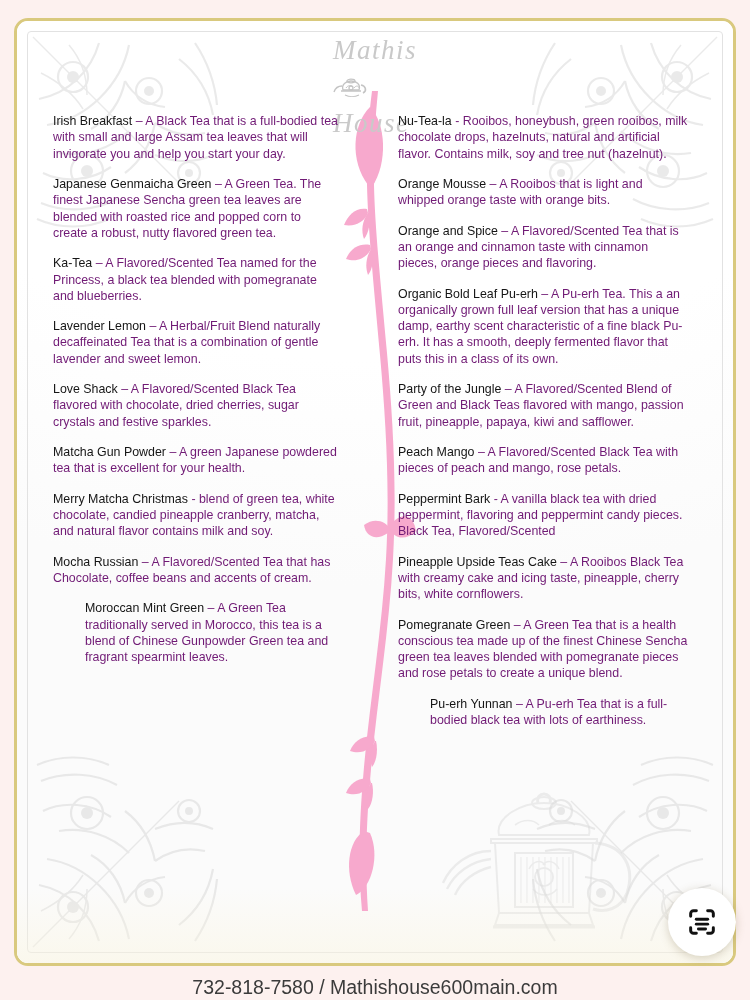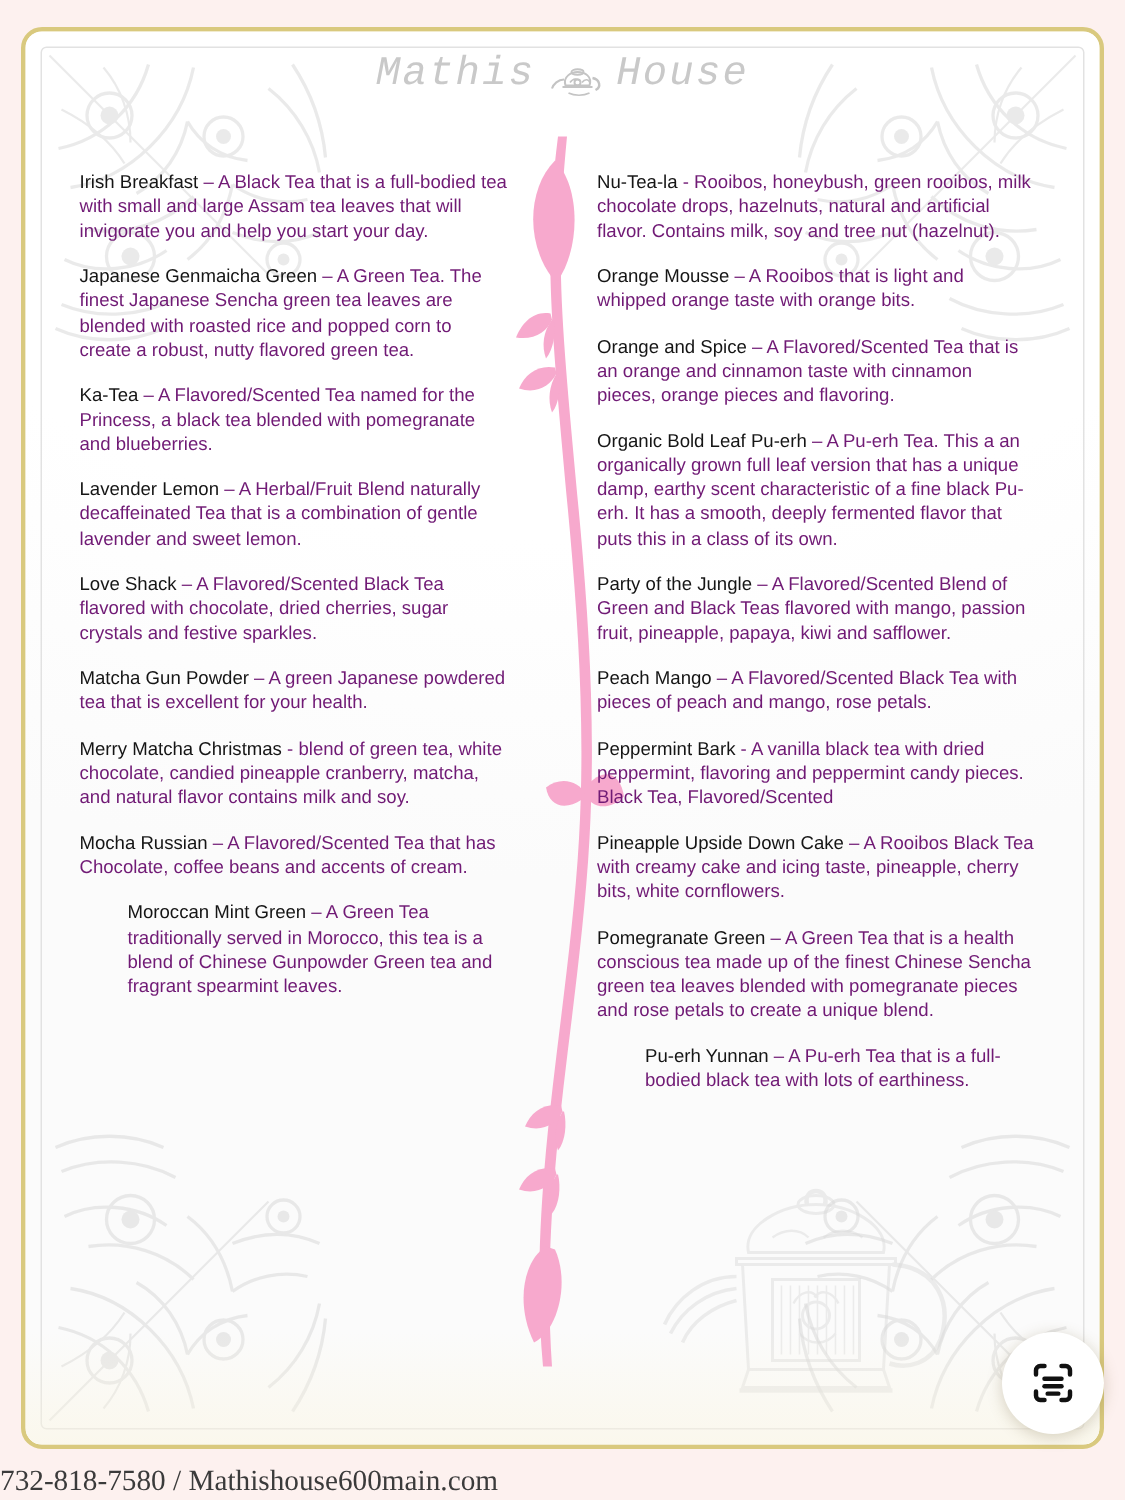--- a/index.html
+++ b/index.html
@@ -79,29 +79,30 @@
   
   #menu-header {
     position: absolute;
     top: 14px;
     left: 0;
     width: 100%;
     text-align: center;
     z-index: 5;
   }
   #brand-title {
-    font-family: Liberation Mono, monospace;
+    font-family: Liberation Serif, serif;
     font-style: italic;
     font-size: 27px;
     letter-spacing: 1.5px;
     color: #c9c9c9;
     display: inline-flex;
-    align-items: flex-end;
+    align-items: flex-start;
     gap: 10px;
     white-space: nowrap;
+    flex-direction: column;
   }
   #brand-ornament { display: inline-block; width: 34px; height: 22px; }
   #brand-ornament svg { width: 100%; height: 100%; display: block; }
 
   
   #teapot-watermark {
     position: absolute;
     left: 412px;
     top: 752px;
     width: 230px;
@@ -162,21 +163,22 @@
     width: 750px;
     height: 34px;
     background: #fdf1ef;
     z-index: 8;
   }
   #footer-contact {
     position: absolute;
     left: 0;
     bottom: 1px;
     width: 750px;
-    font-family: Liberation Serif, serif;
+    text-align: center;
+    font-family: Liberation Sans, sans-serif;
     font-size: 19.5px;
     color: #3b3b3b;
     white-space: nowrap;
   }
 
   
   #scan-fab {
     position: absolute;
     right: 14px;
     bottom: 44px;
@@ -389,21 +391,21 @@
           <p class="menu-item"><span class="item-name"> Moroccan Mint Green</span><span class="item-desc"> – A Green Tea traditionally served in Morocco, this tea is a blend of Chinese Gunpowder Green tea and fragrant spearmint leaves.</span></p>
         </div>
       <div class="menu-column" id="column-right">
           <p class="menu-item"><span class="item-name">Nu-Tea-la</span><span class="item-desc"> - Rooibos, honeybush, green rooibos, milk chocolate drops, hazelnuts, natural and artificial flavor. Contains milk, soy and tree nut (hazelnut).</span></p>
           <p class="menu-item"><span class="item-name">Orange Mousse</span><span class="item-desc"> – A Rooibos that is light and whipped orange taste with orange bits.</span></p>
           <p class="menu-item"><span class="item-name">Orange and Spice</span><span class="item-desc"> – A Flavored/Scented Tea that is an orange and cinnamon taste with cinnamon pieces, orange pieces and flavoring.</span></p>
           <p class="menu-item"><span class="item-name">Organic Bold Leaf Pu-erh</span><span class="item-desc"> – A Pu-erh Tea. This a an organically grown full leaf version that has a unique damp, earthy scent characteristic of a fine black Pu-erh. It has a smooth, deeply fermented flavor that puts this in a class of its own.</span></p>
           <p class="menu-item"><span class="item-name">Party of the Jungle</span><span class="item-desc"> – A Flavored/Scented Blend of Green and Black Teas flavored with mango, passion fruit, pineapple, papaya, kiwi and safflower.</span></p>
           <p class="menu-item"><span class="item-name">Peach Mango</span><span class="item-desc"> – A Flavored/Scented Black Tea with pieces of peach and mango, rose petals.</span></p>
           <p class="menu-item"><span class="item-name">Peppermint Bark</span><span class="item-desc"> - A vanilla black tea with dried peppermint, flavoring and peppermint candy pieces. Black Tea, Flavored/Scented</span></p>
-          <p class="menu-item"><span class="item-name">Pineapple Upside Down Cake</span><span class="item-desc"> – A Rooibos Black Tea with creamy cake and icing taste, pineapple, cherry bits, white cornflowers.</span></p>
+          <p class="menu-item"><span class="item-name">Pineapple Upside Teas Cake</span><span class="item-desc"> – A Rooibos Black Tea with creamy cake and icing taste, pineapple, cherry bits, white cornflowers.</span></p>
           <p class="menu-item"><span class="item-name">Pomegranate Green</span><span class="item-desc"> – A Green Tea that is a health conscious tea made up of the finest Chinese Sencha green tea leaves blended with pomegranate pieces and rose petals to create a unique blend.</span></p>
           <p class="menu-item"><span class="item-name">Pu-erh Yunnan</span><span class="item-desc"> – A Pu-erh Tea that is a full-bodied black tea with lots of earthiness.</span></p>
         </div>
     </div>
 
     <div id="inner-rule"></div>
     <div id="gold-frame-sheen"></div>
   </div>
 
   <div id="footer-bar">

